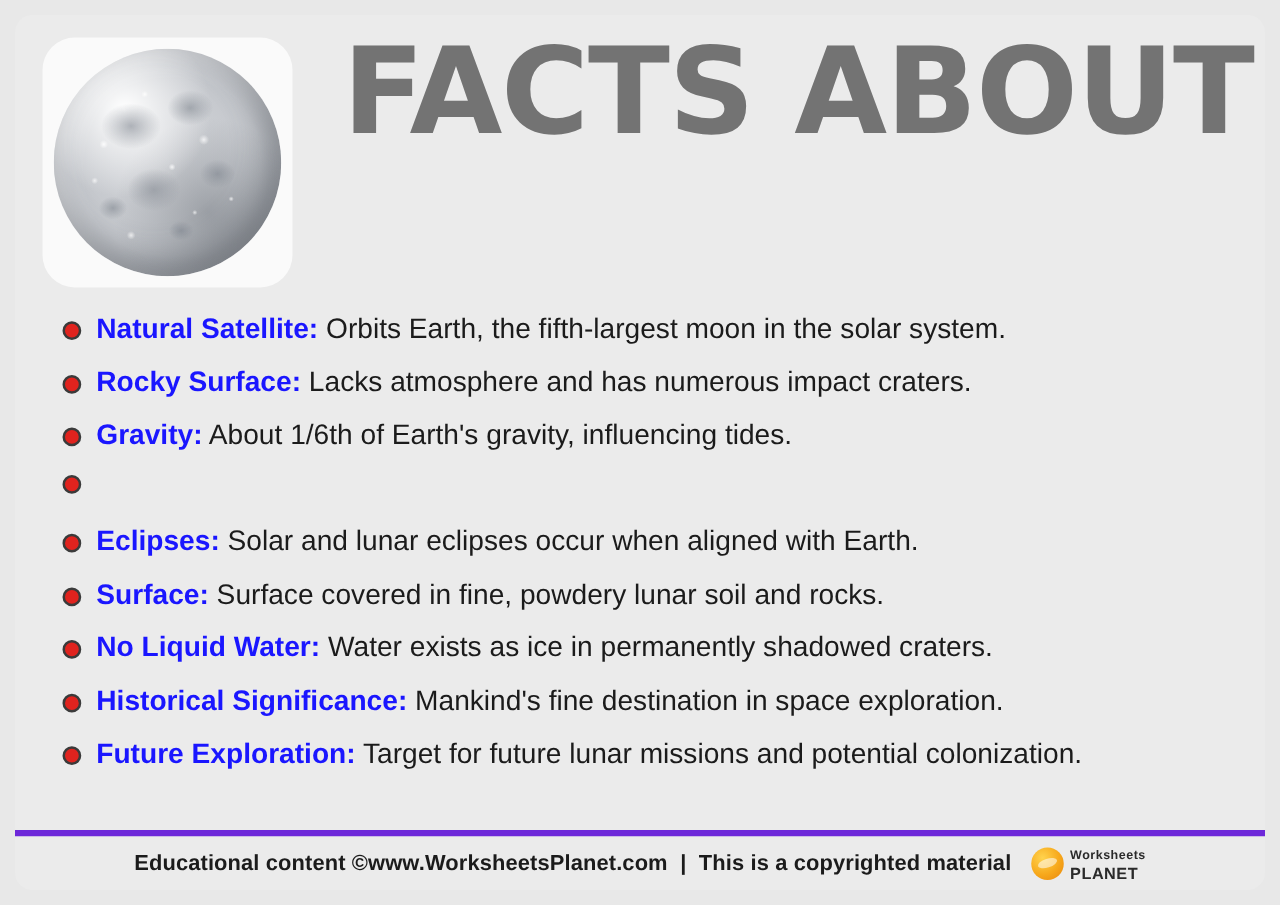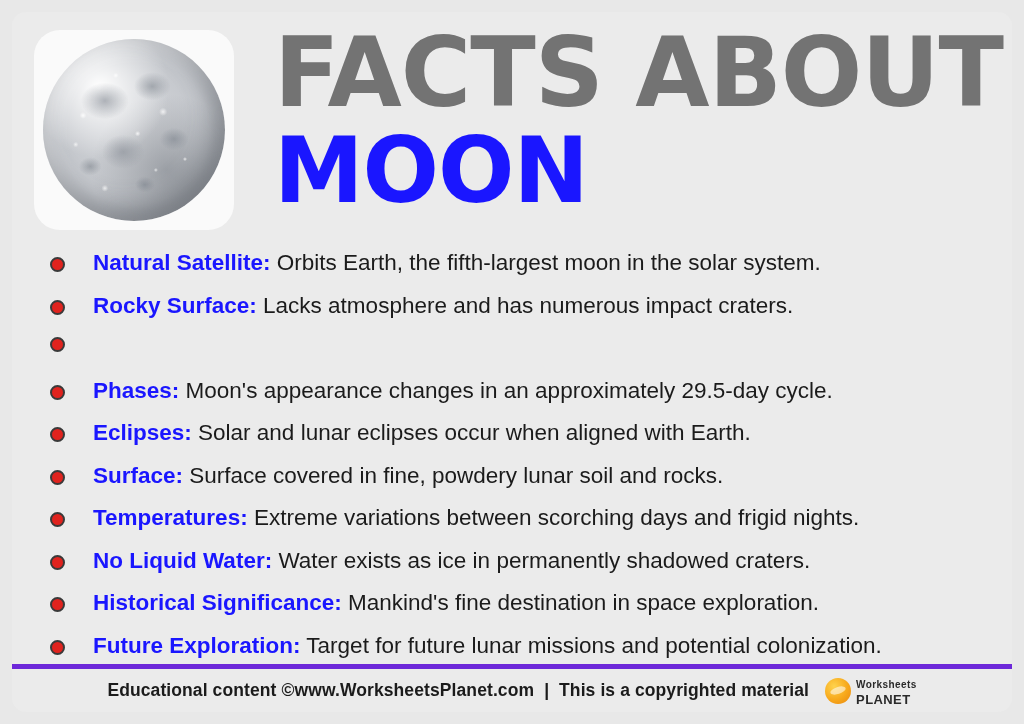--- a/index.html
+++ b/index.html
@@ -116,21 +116,21 @@
   
   .facts {
     position: absolute;
     left: 38px;
     top: 238px;
     width: 950px;
   }
   .fact {
     display: flex;
     align-items: baseline;
-    gap: 28px;
+    gap: 12px;
     height: 42.5px;
   }
   .bullet {
     flex: 0 0 auto;
     width: 15px;
     height: 15px;
     border-radius: 50%;
     background: #e0231e;
     border: 2px solid #3a3a3a;
     position: relative;
@@ -219,51 +219,46 @@
 
 <div class="page">
   <div class="card">
 
     <div class="header">
       <div class="moon-tile">
         <div class="moon"></div>
       </div>
       <div class="title-block">
         <div class="title-main">FACTS ABOUT</div>
-        <div class="title-sub">MOON</div>
       </div>
     </div>
 
     <div class="facts">
       <div class="fact">
         <span class="bullet"></span>
         <span class="fact-text"><span class="fact-term">Natural Satellite:</span><span> Orbits Earth, the fifth-largest moon in the solar system.</span></span>
       </div>
       <div class="fact">
         <span class="bullet"></span>
         <span class="fact-text"><span class="fact-term">Rocky Surface:</span><span> Lacks atmosphere and has numerous impact craters.</span></span>
       </div>
       <div class="fact">
         <span class="bullet"></span>
-      </div>
-      <div class="fact">
-        <span class="bullet"></span>
-        <span class="fact-text"><span class="fact-term">Phases:</span><span> Moon's appearance changes in an approximately 29.5-day cycle.</span></span>
+        <span class="fact-text"><span class="fact-term">Gravity:</span><span> About 1/6th of Earth's gravity, influencing tides.</span></span>
+      </div>
+      <div class="fact">
+        <span class="bullet"></span>
       </div>
       <div class="fact">
         <span class="bullet"></span>
         <span class="fact-text"><span class="fact-term">Eclipses:</span><span> Solar and lunar eclipses occur when aligned with Earth.</span></span>
       </div>
       <div class="fact">
         <span class="bullet"></span>
         <span class="fact-text"><span class="fact-term">Surface:</span><span> Surface covered in fine, powdery lunar soil and rocks.</span></span>
-      </div>
-      <div class="fact">
-        <span class="bullet"></span>
-        <span class="fact-text"><span class="fact-term">Temperatures:</span><span> Extreme variations between scorching days and frigid nights.</span></span>
       </div>
       <div class="fact">
         <span class="bullet"></span>
         <span class="fact-text"><span class="fact-term">No Liquid Water:</span><span> Water exists as ice in permanently shadowed craters.</span></span>
       </div>
       <div class="fact">
         <span class="bullet"></span>
         <span class="fact-text"><span class="fact-term">Historical Significance:</span><span> Mankind's fine destination in space exploration.</span></span>
       </div>
       <div class="fact">

